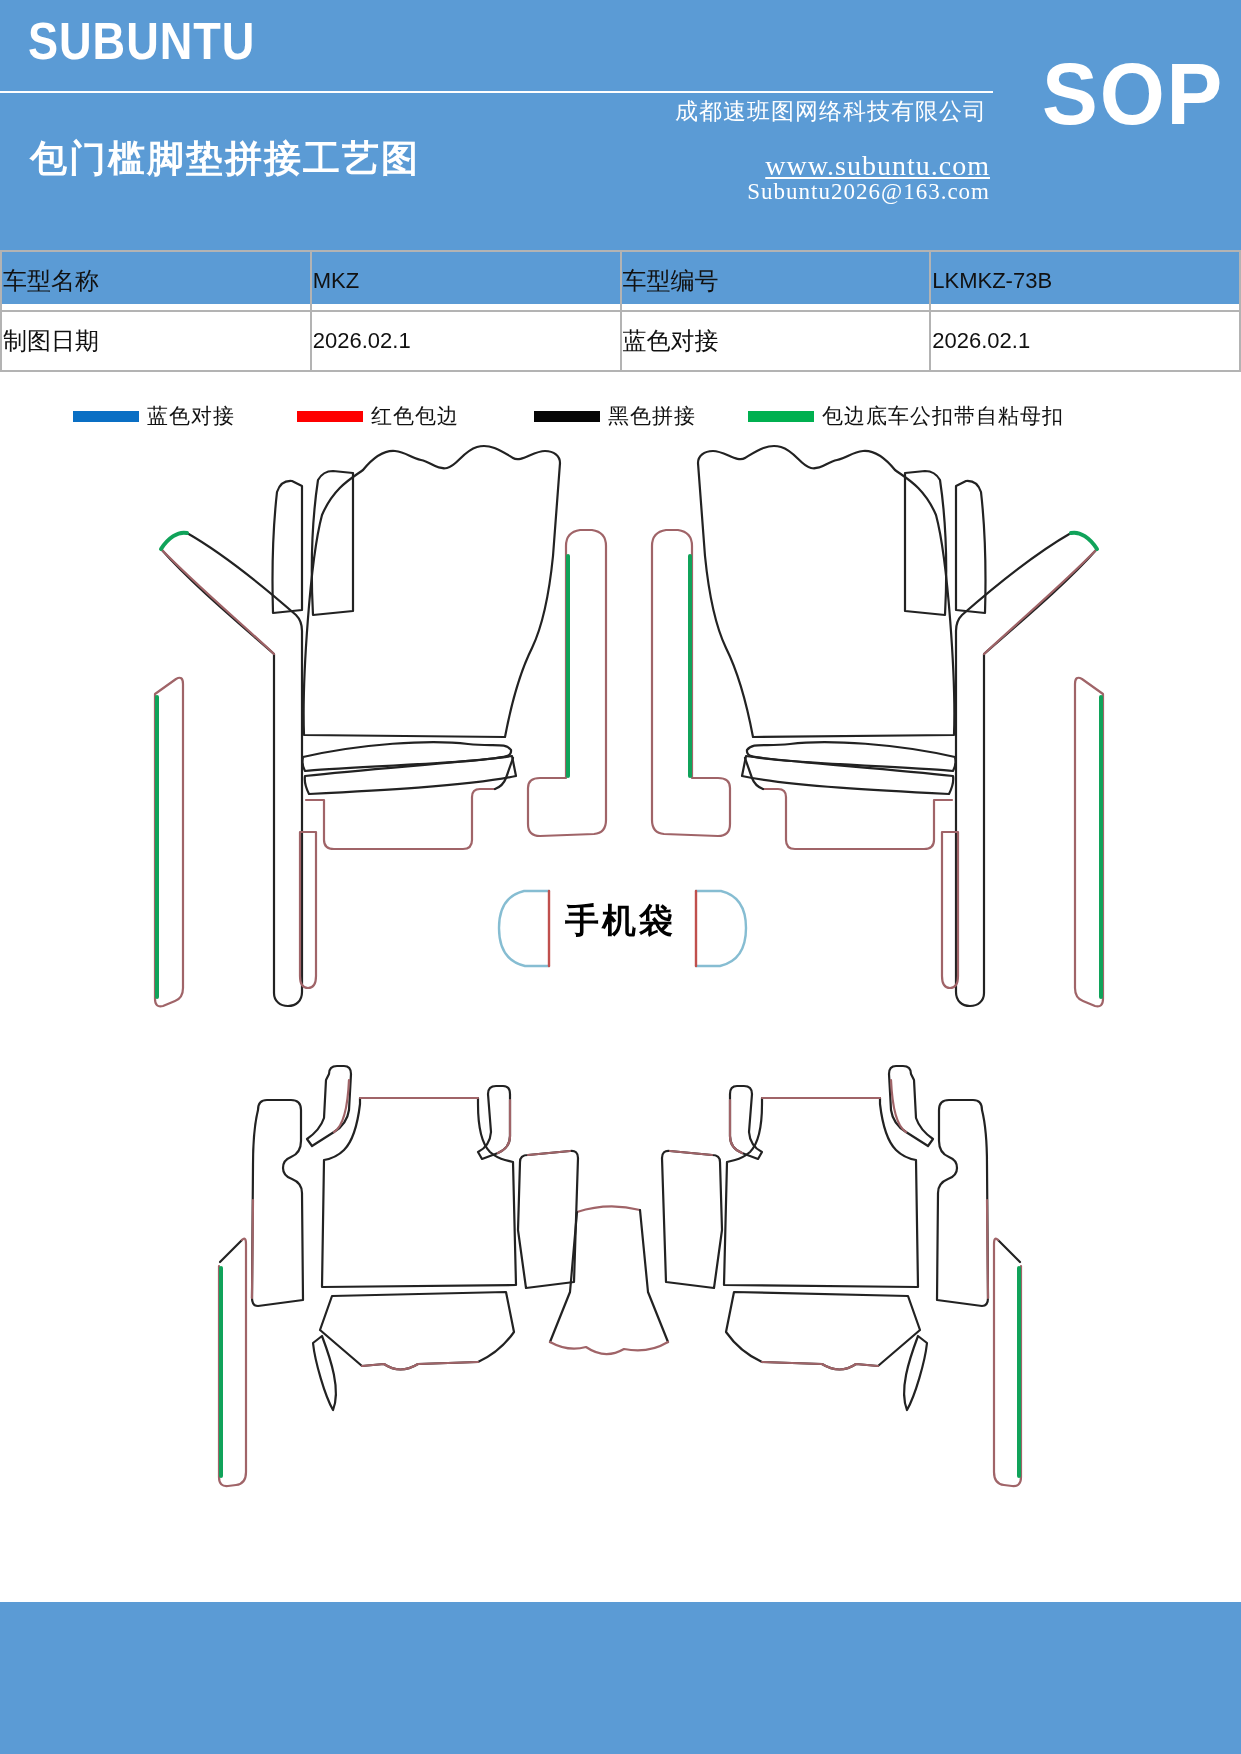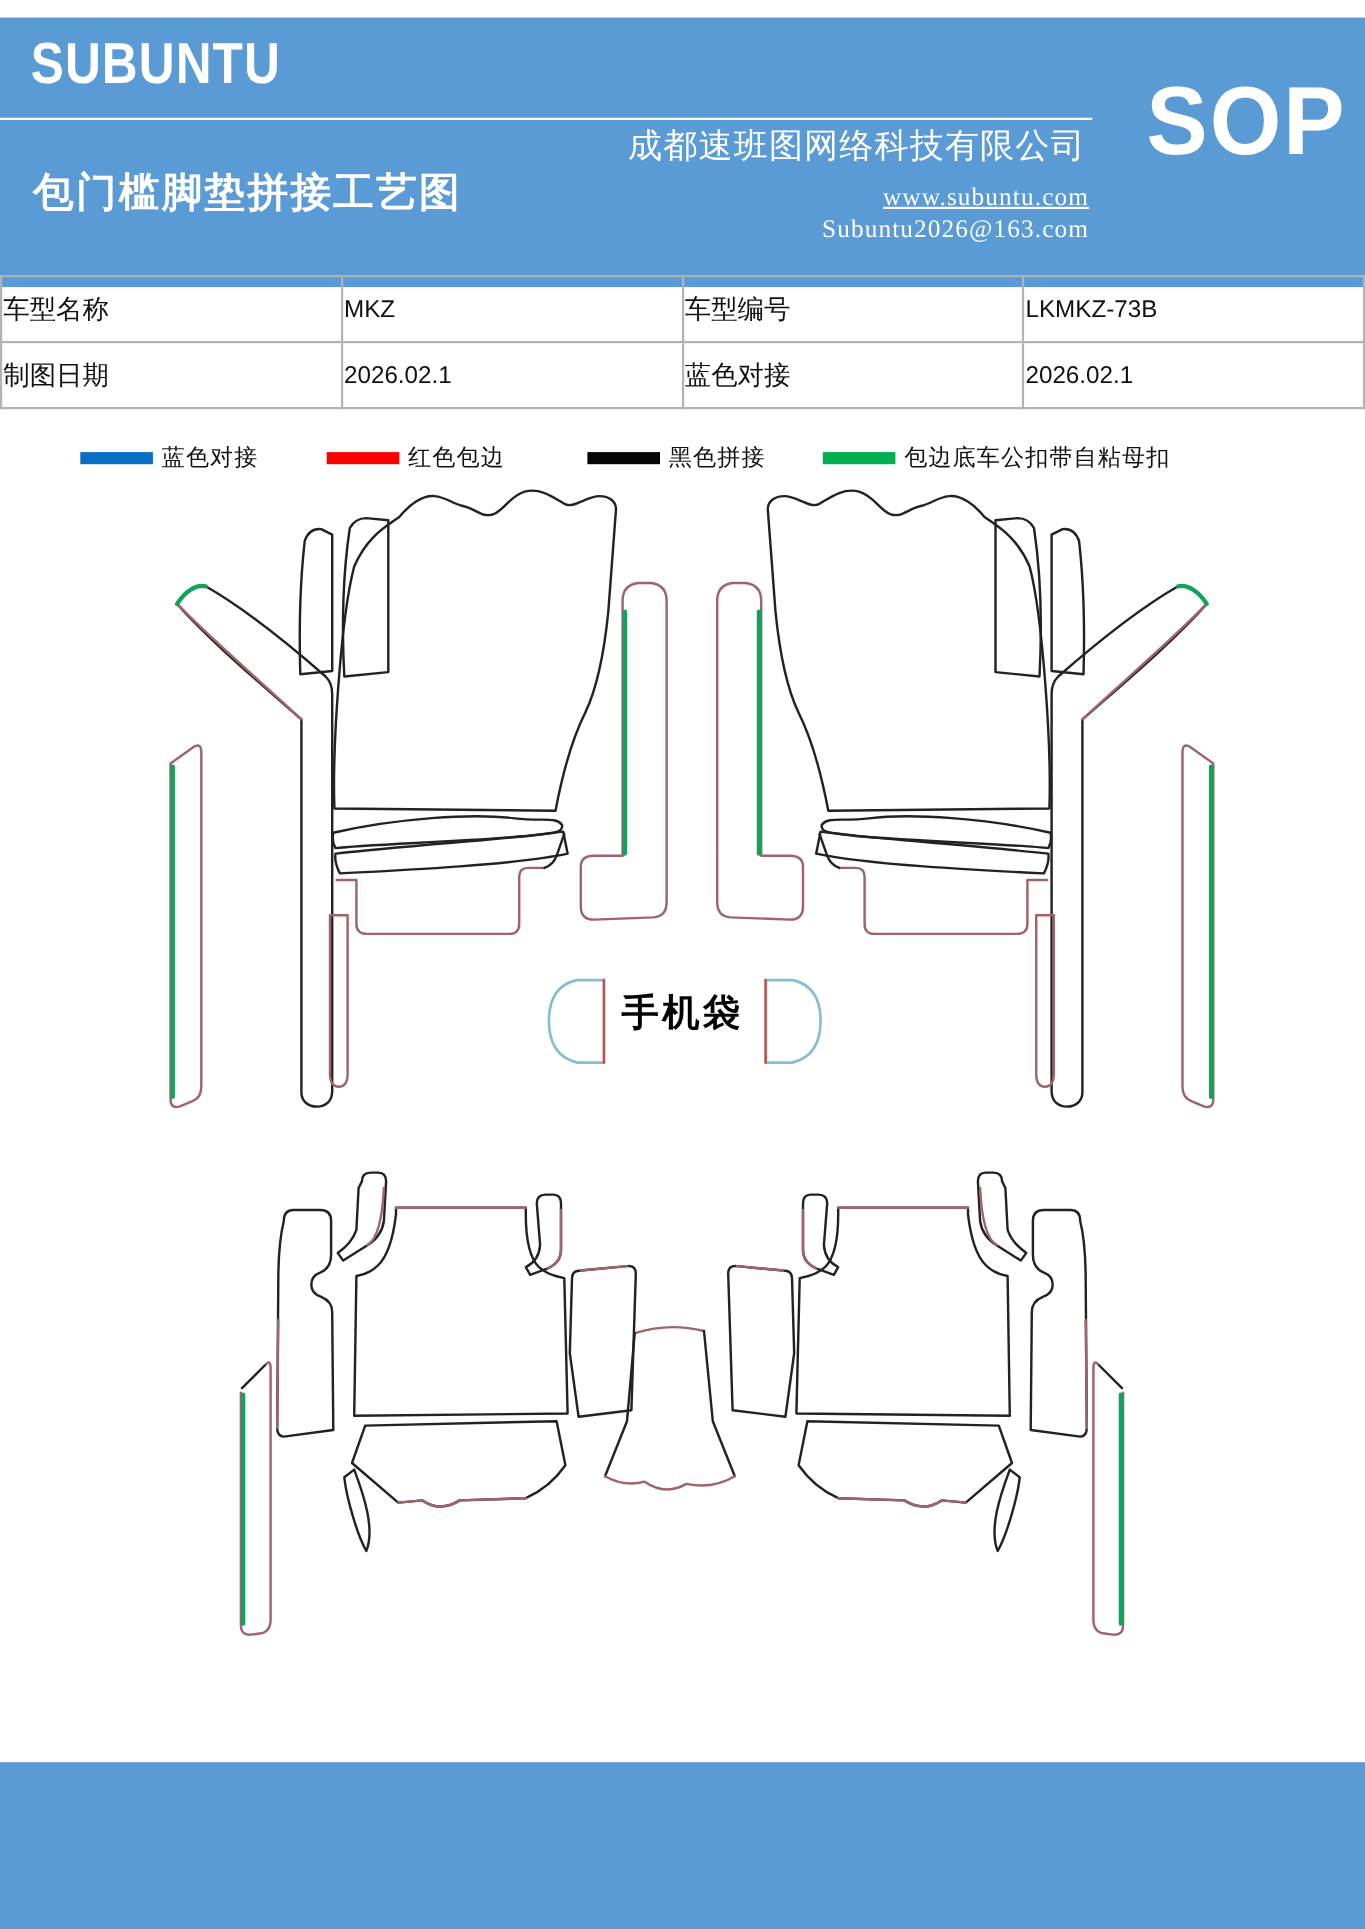--- a/index.html
+++ b/index.html
@@ -1,27 +1,27 @@
 <!DOCTYPE html>
 <html style="--page-bg: #ffffff; --header-bg: #5b9bd5; --header-text: #ffffff; --table-border: #b3b3b3; --table-text: #111111; --ink: #222222; --wrap: #a06468; --sill: #10a35a; --pocket: #86bdd2; --pocket-edge: #c0504d; --qr-ink: #151515; --wechat-green: #4ec33d; --icon-green: #27ae60; --globe-blue: #2f6fbe; --globe-land: #5fce3e;"><head>
 <meta charset="utf-8">
 <style>
   html,body{margin:0;padding:0;background:#e8e8e8;}
   .page{position:relative;width:1241px;height:1754px;margin:0 auto;background:var(--page-bg,#fff);
         font-family:"Liberation Serif","DejaVu Serif",serif;overflow:hidden;}
   
-  .header{position:absolute;left:0;top:16px;width:1241px;height:245px;background:var(--header-bg,#5b9bd5);}
+  .header{position:absolute;left:0;top:0;width:1241px;height:304px;background:var(--header-bg,#5b9bd5);}
   .logo{position:absolute;left:28px;top:10px;color:var(--header-text,#fff);
         font-family:"Liberation Sans","DejaVu Sans",sans-serif;font-weight:900;font-size:47px;
         letter-spacing:1px;transform:scale(.96,1.12);transform-origin:left top;}
   .header-rule{position:absolute;left:0;top:91px;width:993px;height:2px;background:#fff;}
   .doc-title{position:absolute;left:30px;top:134px;color:#fff;font-size:37px;font-weight:700;
         font-family:"Liberation Sans","DejaVu Sans",sans-serif;letter-spacing:2px;text-align:center;}
-  .hdr-company{position:absolute;right:254px;top:96px;color:#fff;font-size:31px;letter-spacing:1px;}
-  .hdr-site{position:absolute;right:251px;top:150px;color:#fff;font-size:23px;text-decoration:underline;letter-spacing:1px;}
+  .hdr-company{position:absolute;right:254px;top:96px;color:#fff;font-size:23px;letter-spacing:1px;}
+  .hdr-site{position:absolute;right:251px;top:150px;color:#fff;font-size:28px;text-decoration:underline;letter-spacing:1px;}
   .hdr-mail{position:absolute;right:251px;top:179px;color:#fff;font-size:23px;letter-spacing:1px;}
   .sop{position:absolute;left:1042px;top:50px;color:#fff;font-size:88px;line-height:88px;font-weight:800;
         font-family:"Liberation Sans","DejaVu Sans",sans-serif;letter-spacing:2px;transform:scaleX(.95);transform-origin:left top;}
   
   .info-table{position:absolute;left:0;top:250px;width:1241px;border-collapse:collapse;}
   .info-table td{width:25%;height:56px;border:2px solid var(--table-border,#b3b3b3);
         text-align:left;vertical-align:middle;color:var(--table-text,#111);font-size:24px;}
   .info-table td.val{font-family:"Liberation Sans","DejaVu Sans",sans-serif;font-size:22px;margin-top:30px;}
   
   .legend{position:absolute;left:0;top:398px;width:1241px;height:36px;}

